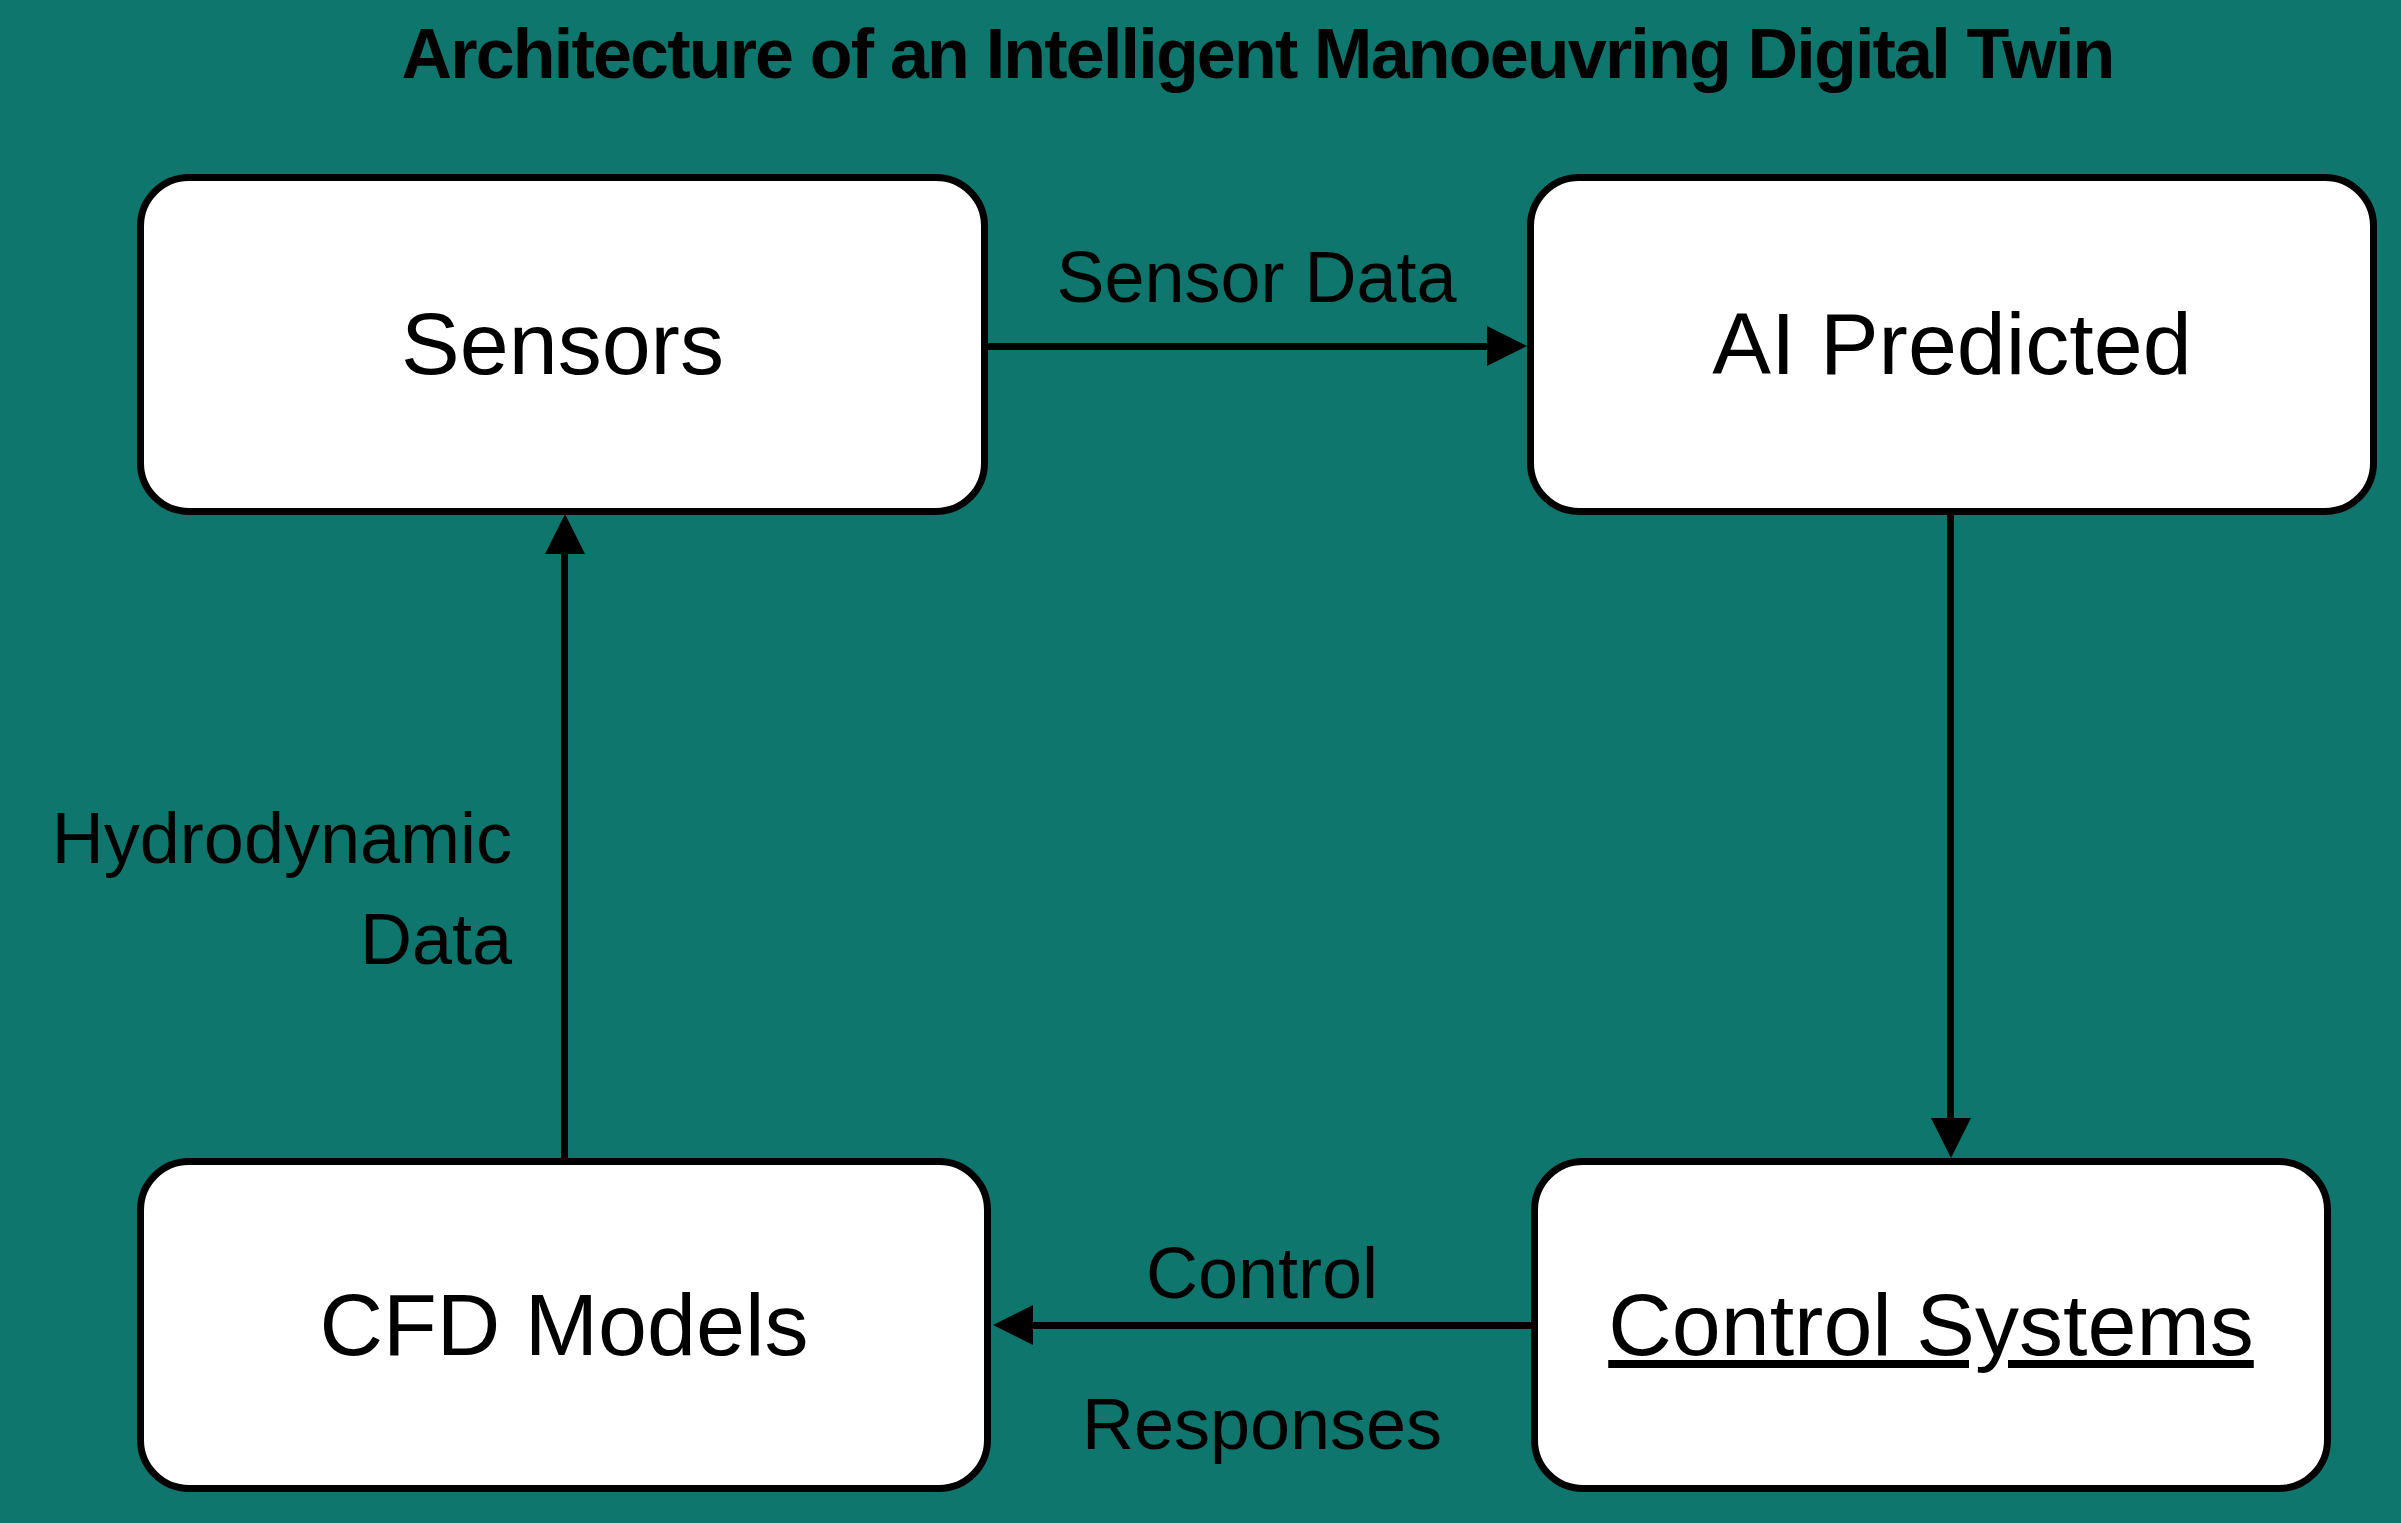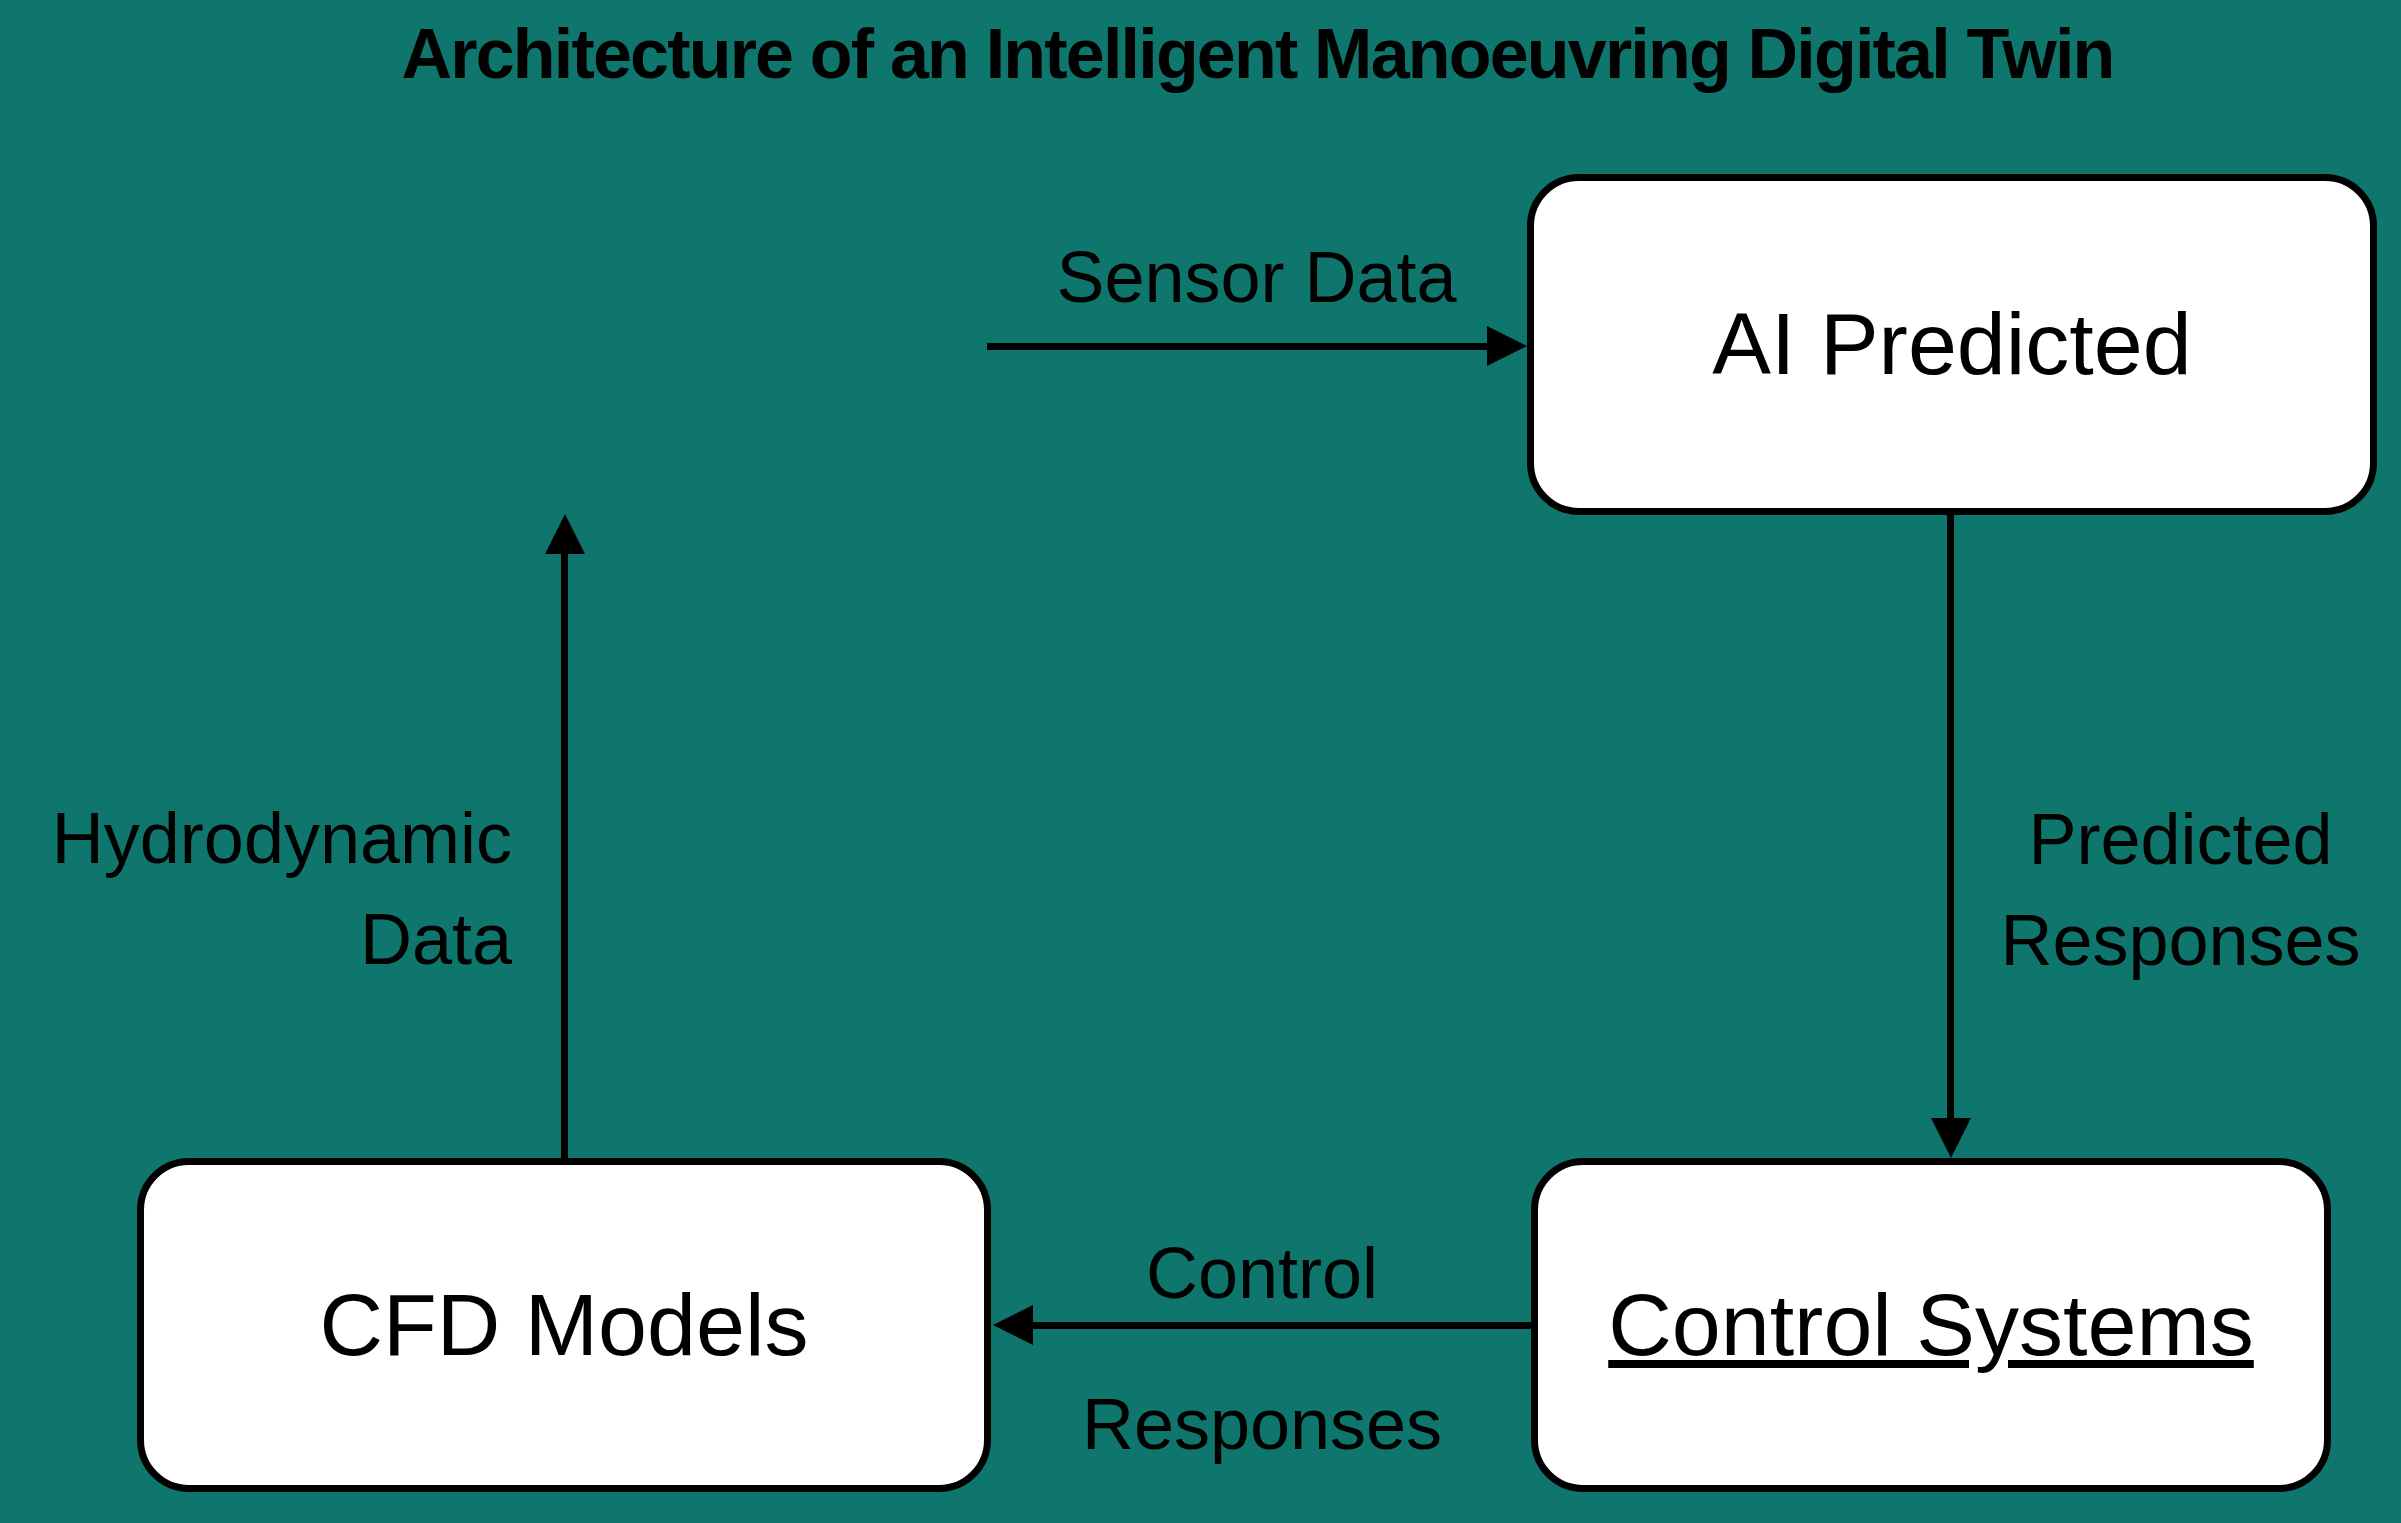--- a/index.html
+++ b/index.html
@@ -106,43 +106,42 @@
   #label-commands      { left: 993px; top: 1374px; width: 538px; }
   #label-hydrodynamic  { left: 9px;   top: 788px;  width: 503px; text-align: right; }
 </style>
 </head>
 <body>
 
 <div id="stage">
 
   <div class="title">Architecture of an Intelligent Manoeuvring Digital Twin</div>
 
+  <div class="node" id="node-sensors">
+    <span class="node-label">Sensors</span>
+  </div>
 
   <div class="node" id="node-ai-predictors">
     <span class="node-label">AI Predicted</span>
   </div>
 
   <div class="node" id="node-cfd-models">
     <span class="node-label">CFD Models</span>
   </div>
 
   <div class="node" id="node-control-systems">
     <span class="node-label">Control Systems</span>
   </div>
 
   <div class="edge-line line-h" id="line-sensor-data"></div>
   <div class="arrowhead head-right"></div>
   <div class="edge-label" id="label-sensor-data">Sensor Data</div>
 
   <div class="edge-line line-v" id="line-predicted-responses"></div>
   <div class="arrowhead head-down"></div>
-  <div class="edge-label" id="label-predicted">
-    <div>Predicted</div>
-    <div>Responses</div>
-  </div>
 
   <div class="edge-line line-h" id="line-control-commands"></div>
   <div class="arrowhead head-left"></div>
   <div class="edge-label" id="label-control">Control</div>
   <div class="edge-label" id="label-commands">Responses</div>
 
   <div class="edge-line line-v" id="line-hydrodynamic-data"></div>
   <div class="arrowhead head-up"></div>
   <div class="edge-label" id="label-hydrodynamic">
     <div>Hydrodynamic</div>

